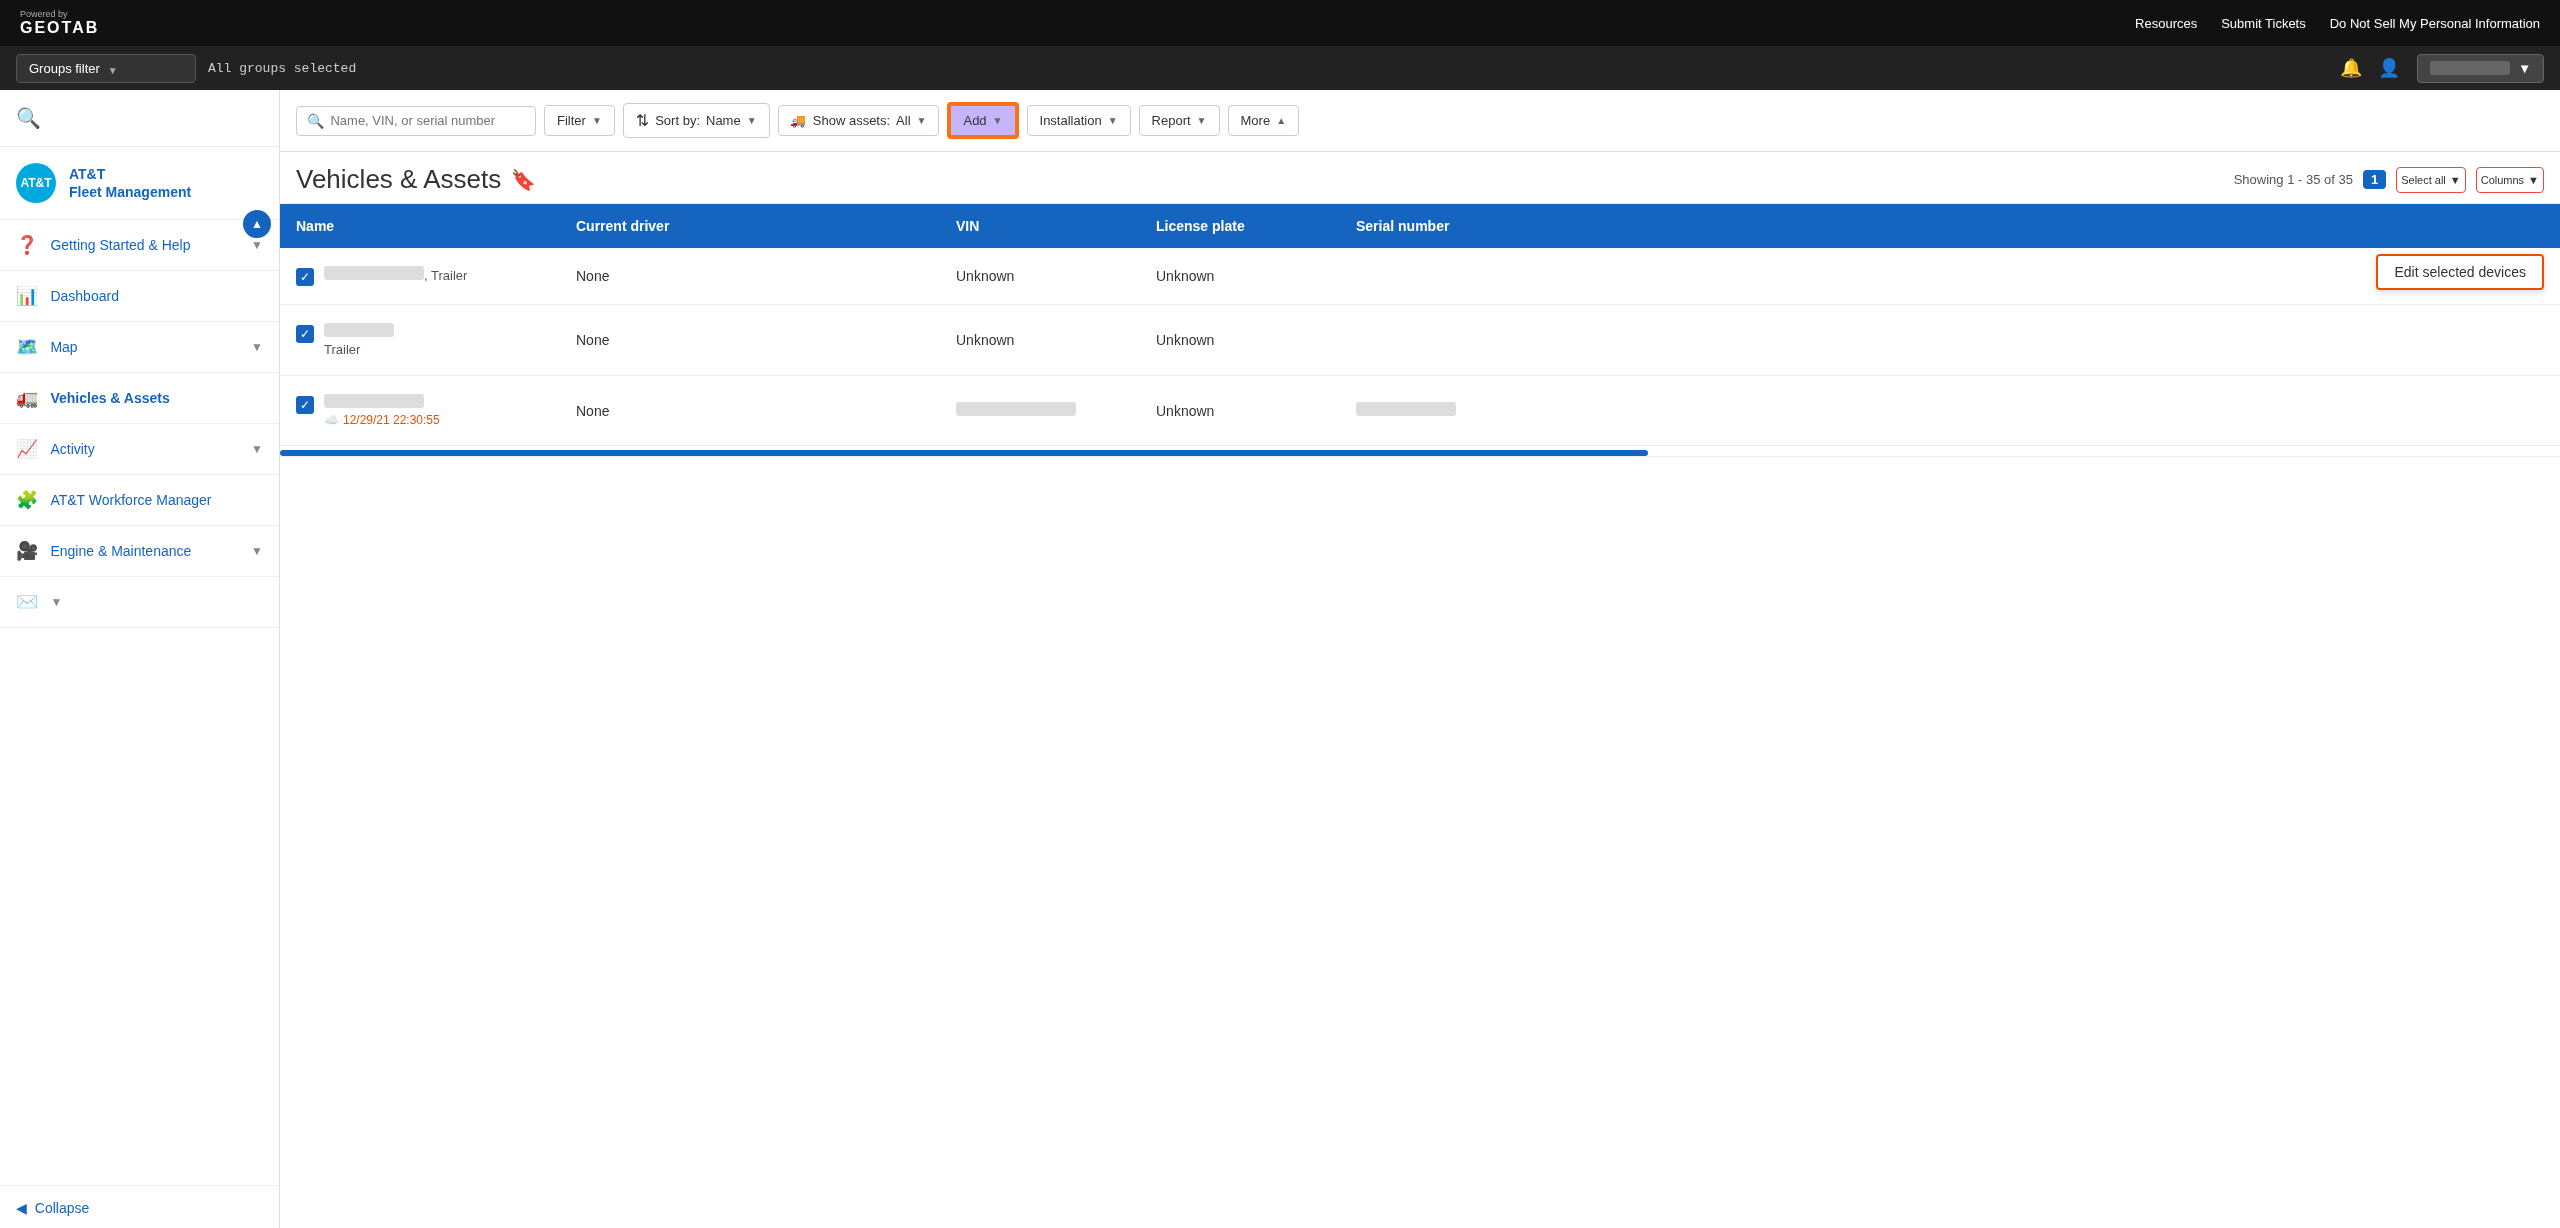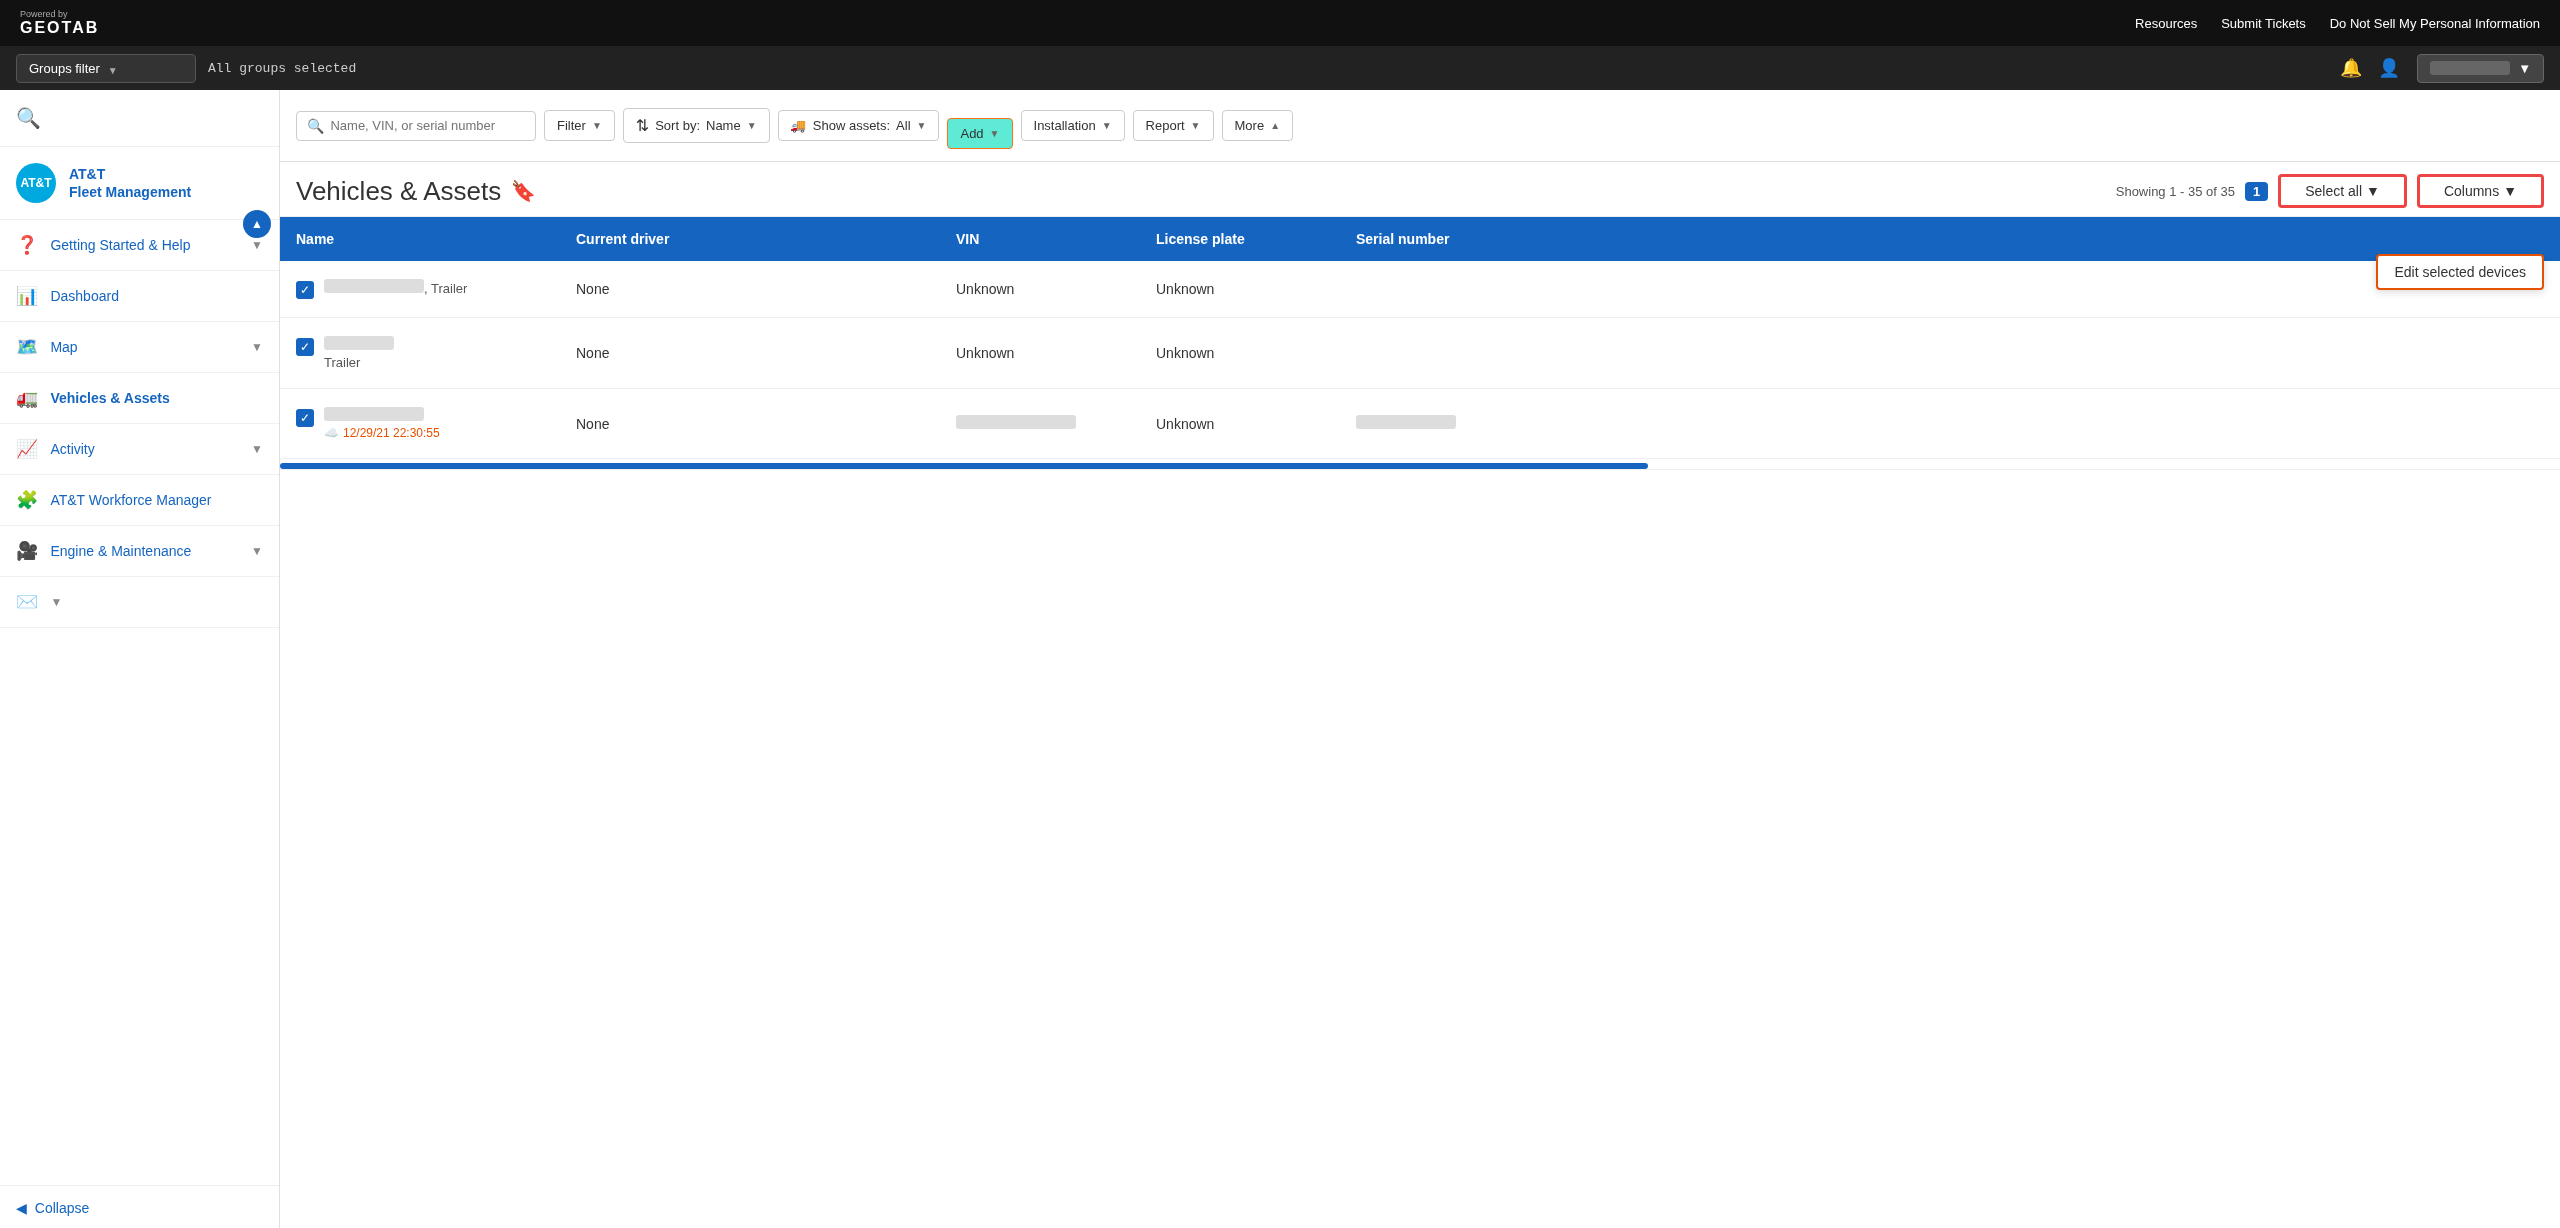--- a/index.html
+++ b/index.html
@@ -187,23 +187,22 @@
       padding: 7px 12px;
       border: 1px solid #ccc;
       border-radius: 4px;
       background: #fff;
       cursor: pointer;
       font-size: 13px;
       color: #333;
     }
     .toolbar-btn .chevron { font-size: 10px; color: #666; }
     .add-btn {
-      background: #5eead4;
-      border: 1px solid #f97316;
-      margin-top: 16px;
+      background: #c4b5fd;
+      border: 4px solid #f97316;
     }
 
     
     .page-header {
       padding: 12px 16px 8px;
       display: flex;
       align-items: center;
       justify-content: space-between;
       background: #fff;
       border-bottom: 1px solid #eee;
@@ -218,26 +217,26 @@
       color: #fff;
       border-radius: 4px;
       padding: 2px 8px;
       font-size: 13px;
       font-weight: bold;
     }
     .select-all-btn, .columns-btn {
       display: flex;
       align-items: center;
       gap: 4px;
-      padding: 6px 24px;
-      border: 3px solid #ef4444;
+      padding: 6px 4px;
+      border: 1px solid #ef4444;
       border-radius: 4px;
       background: #fff;
       cursor: pointer;
-      font-size: 14px;
+      font-size: 11px;
       color: #333;
     }
 
     
     .edit-selected-btn {
       position: absolute;
       right: 16px;
       top: 164px;
       background: #fff;
       border: 2px solid #e65100;

